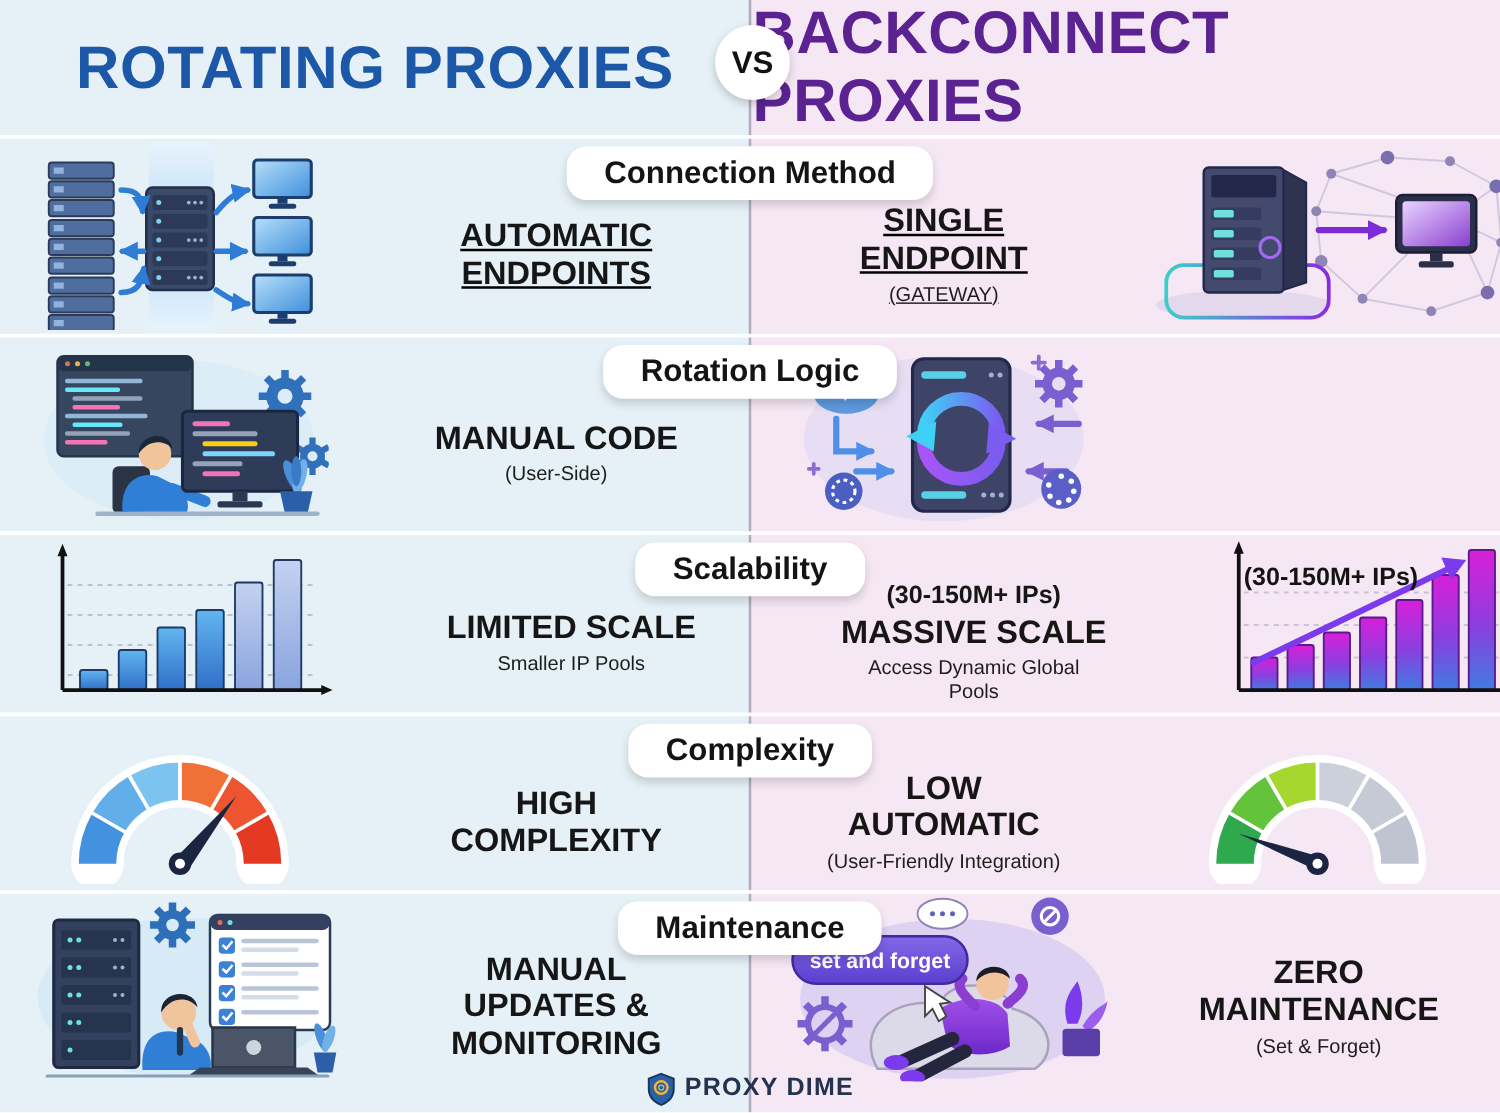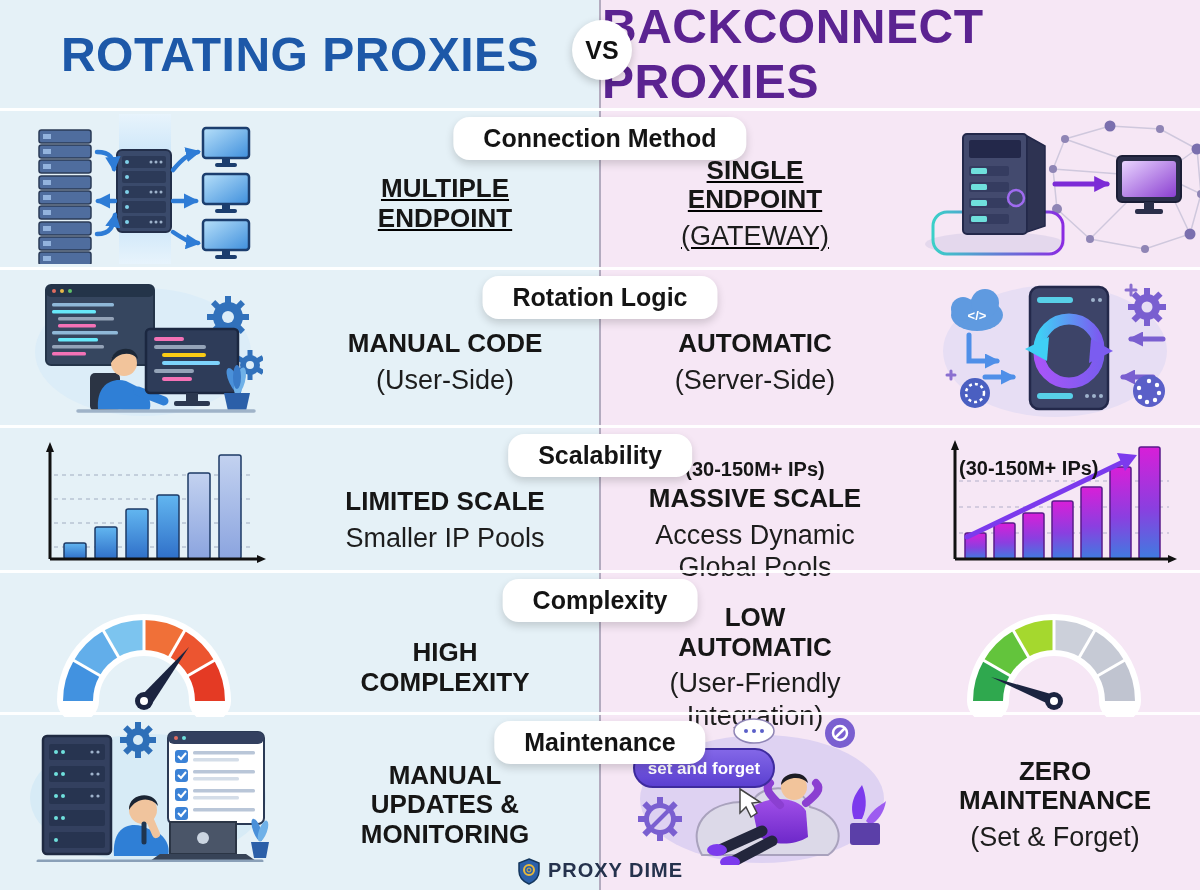--- a/index.html
+++ b/index.html
@@ -10,28 +10,28 @@
   .header { position:relative; height:108px; z-index:2; }
   .h-title { position:absolute; top:0; height:108px; width:540px; display:flex; align-items:center; justify-content:center;
              font-weight:800; font-size:48px; letter-spacing:.5px; }
   .h-left  { left:30px;  color:#1d58a8; }
   .h-right { left:602px; color:#5b2391; }
   .vs-badge { position:absolute; left:572px; top:20px; width:60px; height:60px; border-radius:50%;
               background:#fff; box-shadow:0 3px 8px rgba(0,0,0,.2); display:flex; align-items:center; justify-content:center;
               font-weight:800; font-size:25px; color:#111; z-index:3; }
   .row { position:relative; display:grid; grid-template-columns:290px 310px 310px 290px;
          border-top:3px solid rgba(255,255,255,.95); z-index:2; }
-  .r1 { height:159px;text-decoration:underline; } .r2 { height:158px; } .r3 { height:145px; } .r4 { height:142px; } .r5 { height:146px; }
+  .r1 { height:159px;text-decoration:underline; } .r2 { height:158px; } .r3 { height:145px;gap:12px; } .r4 { height:142px; } .r5 { height:146px; }
   .pill { position:absolute; top:6px; left:50%; transform:translateX(-50%); background:#fff;
           border-radius:16px; padding:7px 30px; font-size:25px; font-weight:800; color:#141414;
           box-shadow:0 4px 8px rgba(0,0,0,.16); white-space:nowrap; z-index:6; }
   .cell { display:flex; flex-direction:column; align-items:center; justify-content:center; text-align:center; }
   .txt  { padding-top:30px; }
   .title { font-size:26px; font-weight:800; color:#161616; line-height:1.14; max-width:235px; }
-  .sub   { font-size:27px; font-weight:500; color:#1d1d1d; line-height:1.2; max-width:250px; margin-top:5px; }
+  .sub   { font-size:16px; font-weight:500; color:#1d1d1d; line-height:1.2; max-width:250px; margin-top:5px; }
   .note  { font-size:20px; font-weight:700; color:#161616; margin-bottom:3px; }
   .illo { align-self:center; justify-self:center; }
   .footer { position:relative; height:35px; display:flex; align-items:flex-start; justify-content:center; gap:7px; z-index:3; }
   .brand { font-size:20px; font-weight:800; color:#25324d; letter-spacing:1px; padding-top:1px;text-align:right; }
 </style>
 </head>
 <body>
 
 <div class="canvas">
   <div class="divider"></div>
@@ -130,21 +130,21 @@
           <path d="M74,38 C88,38 90,44 91,55" marker-end="url(#a1ah)"></path>
           <path d="M92,87 H75" marker-end="url(#a1ah)"></path>
           <path d="M74,120 C88,120 90,112 92,101" marker-end="url(#a1ah)"></path>
           <path d="M150,56 C160,44 166,40 175,38" marker-end="url(#a1ah)"></path>
           <path d="M150,87 H173" marker-end="url(#a1ah)"></path>
           <path d="M150,118 C162,126 166,128 175,129" marker-end="url(#a1ah)"></path>
         </g>
       </svg>
     </div>
     <div class="cell txt">
-      <div class="title">MULTIPLE ENDPOINT</div>
+      <div class="title">AUTOMATIC ENDPOINTS</div>
     </div>
     <div class="cell txt">
       <div class="title">SINGLE ENDPOINT</div>
       <div class="sub">(GATEWAY)</div>
     </div>
     <div class="cell">
       <svg class="illo" width="300" height="150" viewBox="0 0 300 150">
         <defs>
           <linearGradient id="a2tp" x1="0" y1="0" x2="1" y2="0">
               <stop offset="0" stop-color="#3ad0c8"></stop>
@@ -273,24 +273,20 @@
           <ellipse cx="212" cy="104" rx="5" ry="14" fill="#6fb1e8" transform="rotate(15 212 104)"></ellipse>
           <ellipse cx="209" cy="100" rx="4" ry="12" fill="#3a7bc8"></ellipse>
           <polygon points="196,116 222,116 218,134 200,134" fill="#2b5fa8"></polygon>
         </g>
         <path d="M50,134 H226" stroke="#9fb3c8" stroke-width="3.5" stroke-linecap="round"></path>
       </svg>
     </div>
     <div class="cell txt">
       <div class="title">MANUAL CODE</div>
       <div class="sub">(User-Side)</div>
-    </div>
-    <div class="cell txt">
-      <div class="title">AUTOMATIC</div>
-      <div class="sub">(Server-Side)</div>
     </div>
     <div class="cell">
       <svg class="illo" width="240" height="142" viewBox="0 0 240 142">
         <defs>
           <linearGradient id="b4g1" x1="0" y1="0" x2="1" y2="0">
               <stop offset="0" stop-color="#3fd0f5"></stop>
               <stop offset="1" stop-color="#7b5cf0"></stop>
             </linearGradient>
           <linearGradient id="b4g2" x1="1" y1="0" x2="0" y2="0">
               <stop offset="0" stop-color="#7b5cf0"></stop>

